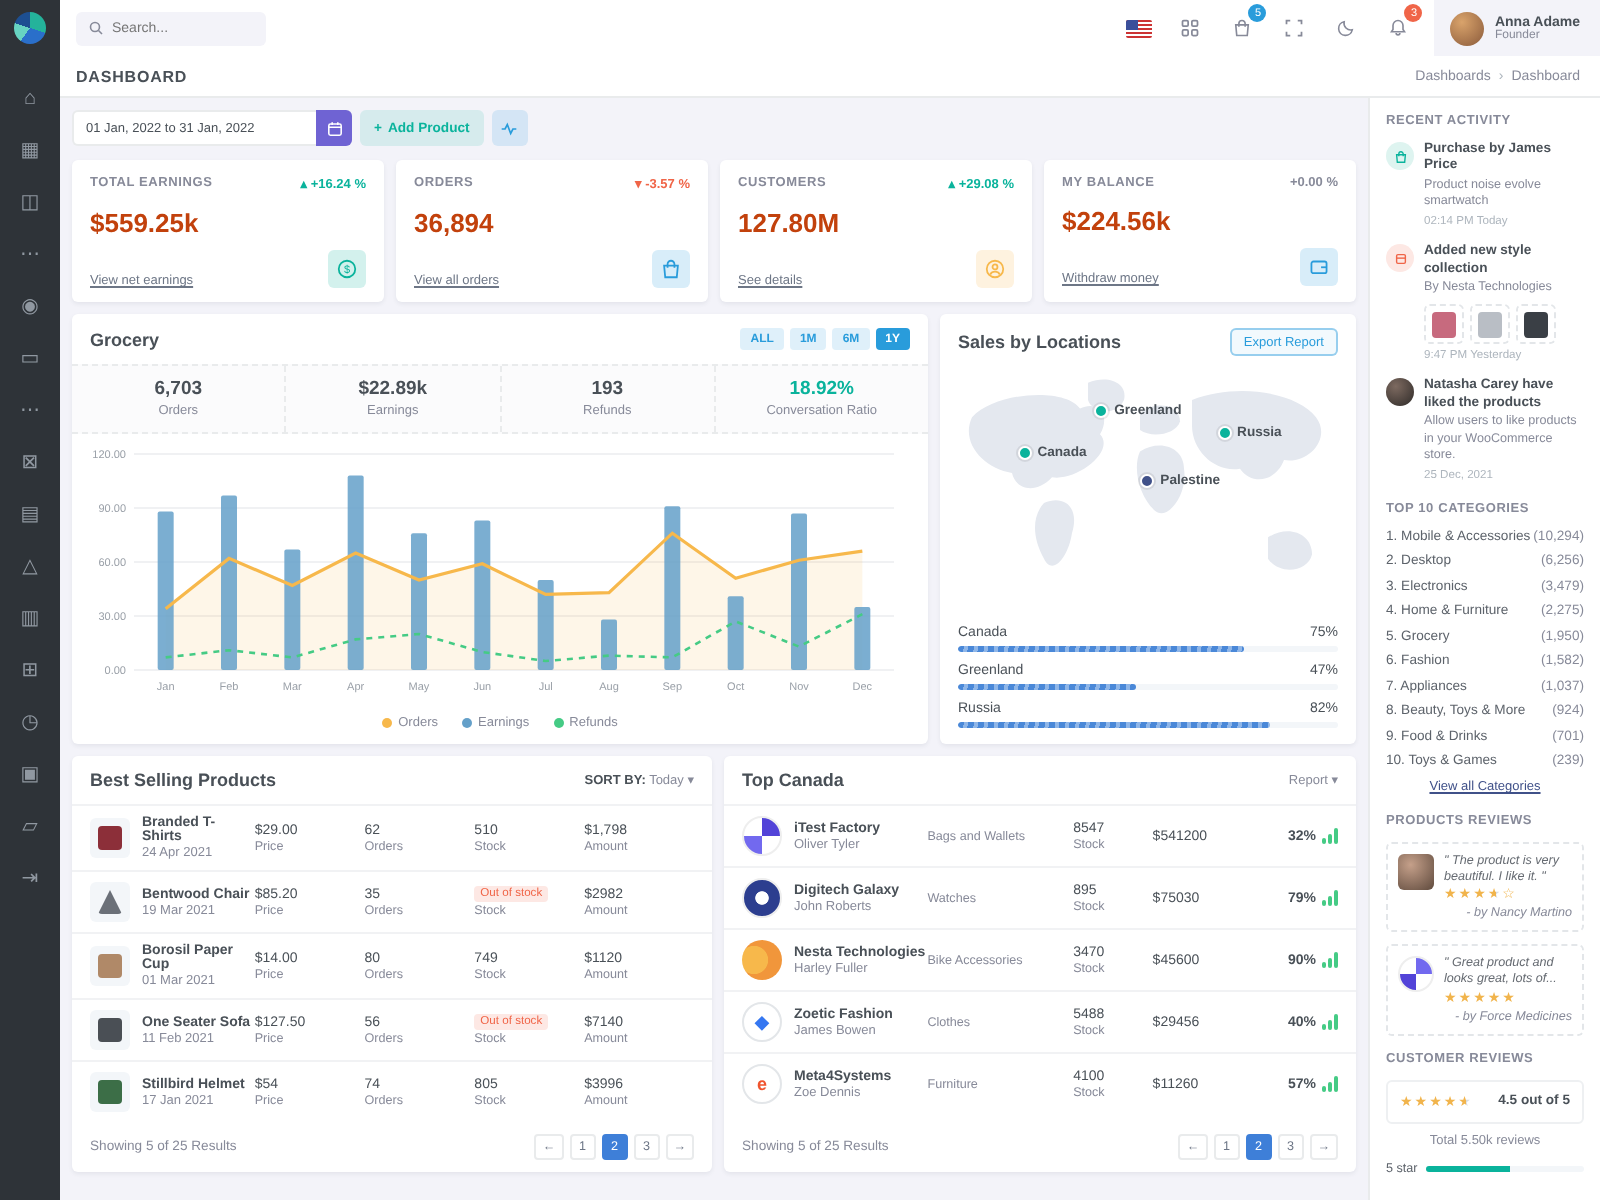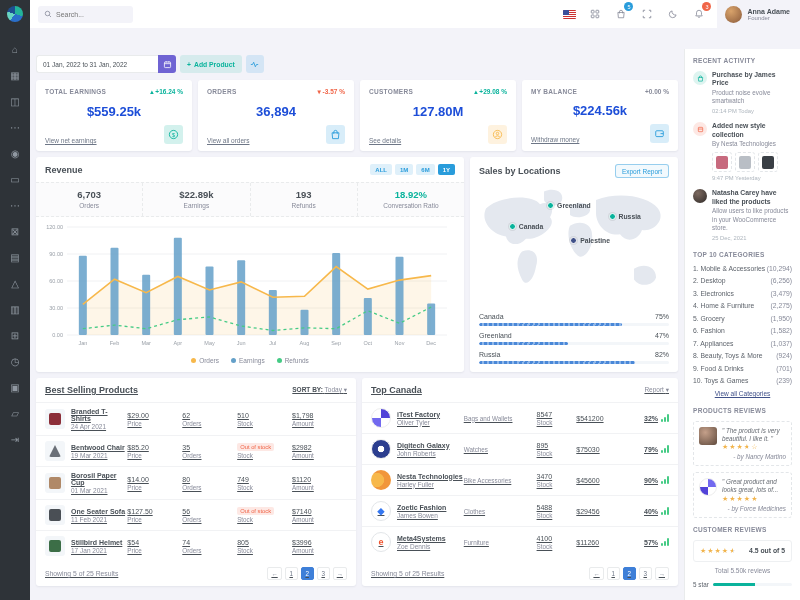--- a/index.html
+++ b/index.html
@@ -77,21 +77,21 @@
   .cal-btn { width:18px; height:18px; border:none; border-radius:0 3px 3px 0; background:#6f63d3; color:#fff; display:flex; align-items:center; justify-content:center; cursor:pointer; }
   .btn-soft-success { height:18px; border:none; border-radius:3px; background:rgba(10,179,156,.12); color:#0ab39c; font-size:6.8px; font-weight:bold; padding:0 7px; display:flex; align-items:center; gap:3px; cursor:pointer; font-family:inherit; }
   .btn-soft-info { width:18px; height:18px; border:none; border-radius:3px; background:rgba(41,156,219,.15); color:#299cdb; display:flex; align-items:center; justify-content:center; cursor:pointer; }
 
   .cards-row { display:flex; gap:6px; margin-bottom:6px; }
   .stat-card { flex:1; background:#fff; border-radius:3px; box-shadow:0 1px 2px rgba(56,65,74,.08); padding:8px 9px 7px; }
   .sc-top { display:flex; justify-content:space-between; align-items:flex-start; }
   .sc-label { font-size:6.5px; font-weight:bold; color:#878a99; letter-spacing:.3px; }
   .sc-delta { font-size:6.5px; font-weight:bold; }
   .sc-delta.up { color:#0ab39c; } .sc-delta.down { color:#f06548; } .sc-delta.flat { color:#878a99; }
-  .sc-value { font-size:13px; font-weight:bold; color:#1d4ed8; margin-top:8px;text-align:center; }
+  .sc-value { font-size:13px; font-weight:bold; color:#c2410c; margin-top:8px; }
   .sc-bottom { display:flex; justify-content:space-between; align-items:flex-end; margin-top:6px; }
   .sc-link { font-size:6.5px; color:#6d7686; text-decoration:underline; cursor:pointer; }
   .sc-icon { width:19px; height:19px; border-radius:3px; display:flex; align-items:center; justify-content:center; }
   .ic-green { background:rgba(10,179,156,.18); color:#0ab39c; }
   .ic-blue  { background:rgba(41,156,219,.18); color:#299cdb; }
   .ic-orange{ background:rgba(247,184,75,.18); color:#f7b84b; }
   .ic-blue2 { background:rgba(41,156,219,.18); color:#299cdb; }
 
   .mid-row { display:flex; gap:6px; margin-bottom:6px; }
   .card { background:#fff; border-radius:3px; box-shadow:0 1px 2px rgba(56,65,74,.08); }
@@ -117,21 +117,21 @@
   .map-wrap { position:relative; margin:0 8px; height:118px; }
   .map-wrap svg { width:100%; height:100%; }
   .marker { position:absolute; display:flex; align-items:center; gap:3px; font-size:6.8px; font-weight:bold; color:#495057; }
   .marker-dot { width:7px; height:7px; border-radius:50%; border:1.5px solid #fff; box-shadow:0 0 0 1px rgba(0,0,0,.08); }
   .loc-rows { padding:4px 9px 8px; }
   .loc-row { margin-top:6px; }
   .loc-line { display:flex; justify-content:space-between; font-size:7px; color:#495057; margin-bottom:3px; }
   .loc-track { height:3px; border-radius:2px; background:#f3f6f9; overflow:hidden; }
   .loc-fill { height:100%; border-radius:2px; background:repeating-linear-gradient(100deg,#4a88d8 0 3px,#8fb6e8 3px 5px); }
 
-  .tables-row { display:flex; gap:6px;text-decoration:underline; }
+  .tables-row { display:flex; gap:6px; }
   .table-card { display:flex; flex-direction:column; }
   .best-card { width:320px; }
   .sellers-card { flex:1; }
   .sort-by { font-size:6.5px; color:#878a99; }
   .sort-by b { color:#495057; }
   .sort-val { color:#878a99; }
   .trow { display:flex; align-items:center; padding:5px 9px; border-top:1px solid #f1f2f4; }
   .pimg { flex:none; width:20px; height:20px; border-radius:3px; background:#f3f6f9; display:flex; align-items:center; justify-content:center; margin-right:6px; }
   .pimg > div { width:12px; height:12px; border-radius:2px; }
   .pi1 { background:#8c2f39; } .pi2 { background:#6b7078; clip-path:polygon(50% 0,100% 100%,0 100%); } .pi3 { background:#b08968; } .pi4 { background:#4a4f55; } .pi5 { background:#3c6e47; border-radius:50%; }
@@ -269,20 +269,28 @@
       <div class="user-chip">
         <span class="avatar"></span>
         <span>
           <div class="user-name">Anna Adame</div>
           <div class="user-role">Founder</div>
         </span>
       </div>
     </div>
   </header>
 
+  <div class="pagehead">
+    <span class="page-title">DASHBOARD</span>
+    <span class="breadcrumb">
+      <span>Dashboards</span>
+      <span class="sep">›</span>
+      <span>Dashboard</span>
+    </span>
+  </div>
 
   <aside class="rightpanel">
     <div class="rp-title">RECENT ACTIVITY</div>
 
     <div class="act-item">
       <span class="act-ico green">
         <svg width="7" height="7" viewBox="0 0 16 16">
             <g fill="none" stroke="currentColor" stroke-width="1.6">
               <path d="M3 5.5h10l-.8 8.5H3.8Z"></path>
               <path d="M5.5 7V4.5a2.5 2.5 0 0 1 5 0V7"></path>
@@ -504,21 +512,21 @@
                 </g>
               </svg>
           </span>
         </div>
       </div>
     </div>
 
     <div class="mid-row">
       <div class="card revenue-card">
         <div class="card-head">
-          <span class="card-title">Revenue</span>
+          <span class="card-title">Grocery</span>
           <span class="tab-group">
             <button class="tab-btn">ALL</button>
             <button class="tab-btn">1M</button>
             <button class="tab-btn">6M</button>
             <button class="tab-btn active">1Y</button>
           </span>
         </div>
         <div class="rev-stats">
           <div class="rev-stat">
               <div class="rs-value">6,703</div>

